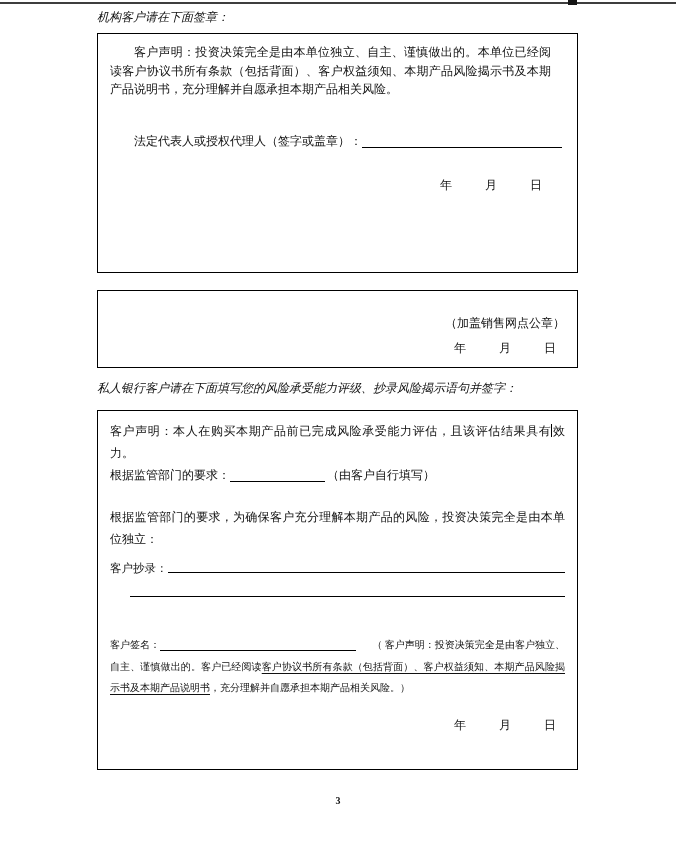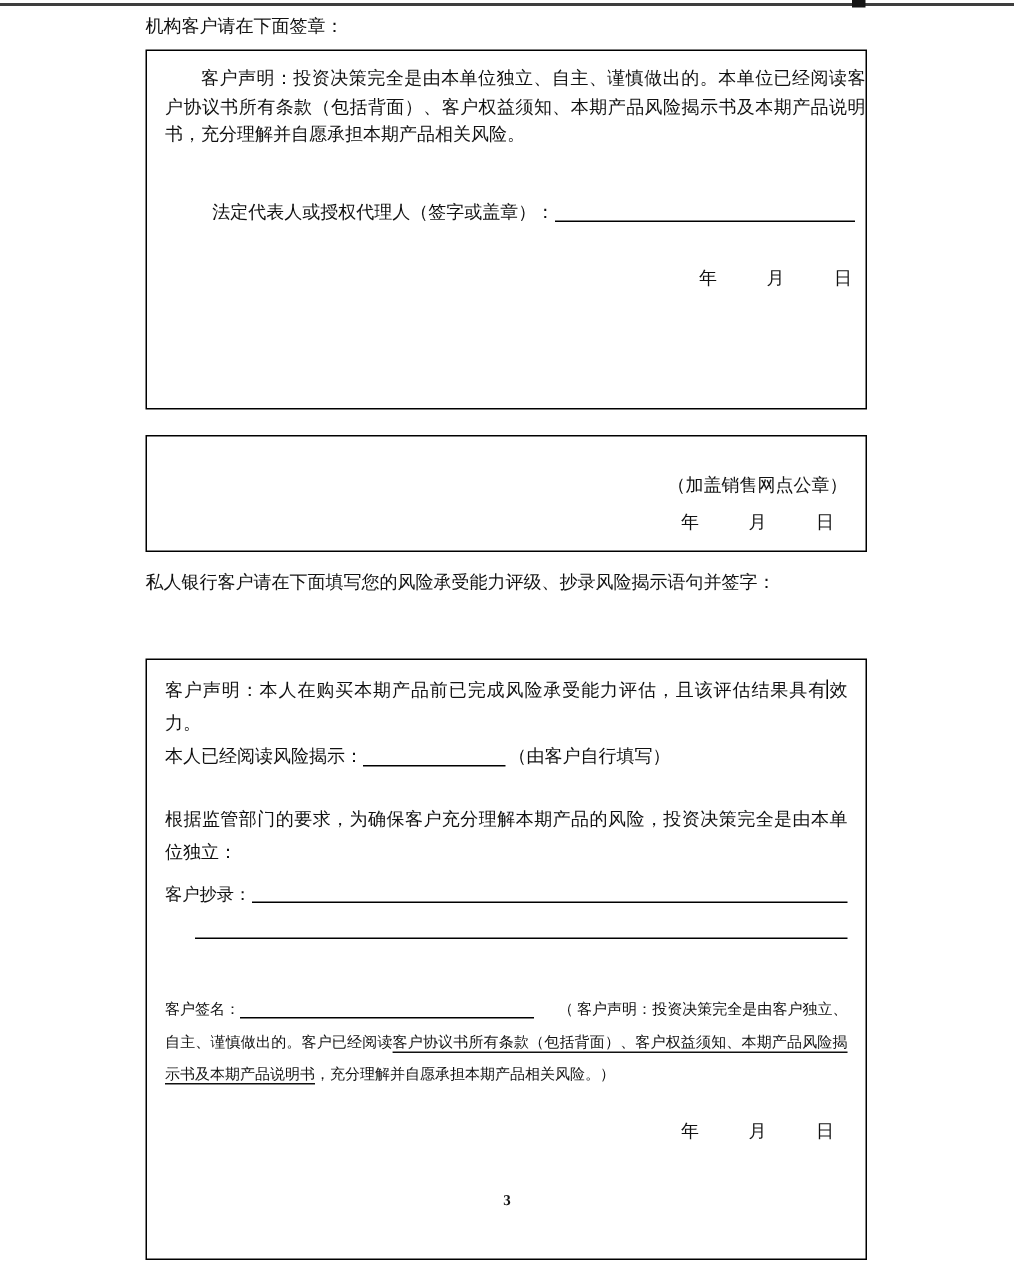--- a/index.html
+++ b/index.html
@@ -15,31 +15,31 @@
     overflow: hidden;
   }
   .top-line {
     position: absolute; left: 0; top: 2px;
     width: 676px; height: 2px; background: #3e3e3e;
   }
   .top-marker {
     position: absolute; left: 568px; top: 0;
     width: 9px; height: 5px; background: #151515;
   }
-  .heading { position: absolute; left: 97px; font-size: 12px; white-space: nowrap; }
+  .heading { position: absolute; left: 97px; font-size: 12px; white-space: nowrap; font-style: italic; }
   .h1 { top: 9px; }
   .h2 { top: 380px; }
 
   .box {
     position: absolute; left: 97px; width: 481px;
     border: 1.5px solid #000000; background: #ffffff;
   }
-  .box1 { top: 33px;  height: 240px; padding: 9px 0 0 12px; }
+  .box1 { top: 33px;  height: 240px; padding: 9px 26px 0 12px; }
   .box2 { top: 290px; height: 78px;  padding: 24px 12px 0 12px; }
-  .box3 { top: 410px; height: 401px; padding: 9px 12px 0 12px; margin-top: 29px; }
+  .box3 { top: 410px; height: 360px; padding: 9px 12px 0 12px; }
 
   .decl {
     text-indent: 2em; text-align: justify;
     line-height: 18.5px; font-size: 12px;
   }
   .seal-line { margin: 26px 0 0 2em; line-height: 18px; }
   .rep-line  { margin: 33px 0 0 2em; line-height: 18px; white-space: nowrap; text-align: center; }
 
   .blank {
     display: inline-block;
@@ -121,21 +121,21 @@
     </div>
   </div>
 
   <div class="heading h2">私人银行客户请在下面填写您的风险承受能力评级、抄录风险揭示语句并签字：</div>
 
   <div class="box box3">
     <p class="line22">
       <span>客户声明：本人在购买本期产品前已完成风险承受能力评估，且该评估结果具有</span><span class="caret"></span><span>效力。</span>
     </p>
     <p class="line22">
-      <span>本人已经阅读风险揭示：</span><span class="blank w95"></span><span>（由客户自行填写）</span>
+      <span>根据监管部门的要求：</span><span class="blank w95"></span><span>（由客户自行填写）</span>
     </p>
     <p class="instruction">根据监管部门的要求，为确保客户充分理解本期产品的风险，投资决策完全是由本单位独立：</p>
     <div class="transcribe-line">
       <span class="label">客户抄录：</span>
       <span class="blank grow"></span>
     </div>
     <div class="blank-line2"></div>
     <p class="signature-para">
       <span>客户签名：</span><span class="blank w190"></span><span>（ 客户声明：投资决策完全是由客户独立、自主、谨慎做出的。客户已经阅读</span><span class="underlined">客户协议书所有条款（包括背面）、客户权益须知、本期产品风险揭示书及本期产品说明书</span><span>，充分理解并自愿承担本期产品相关风险。）</span>
     </p>

